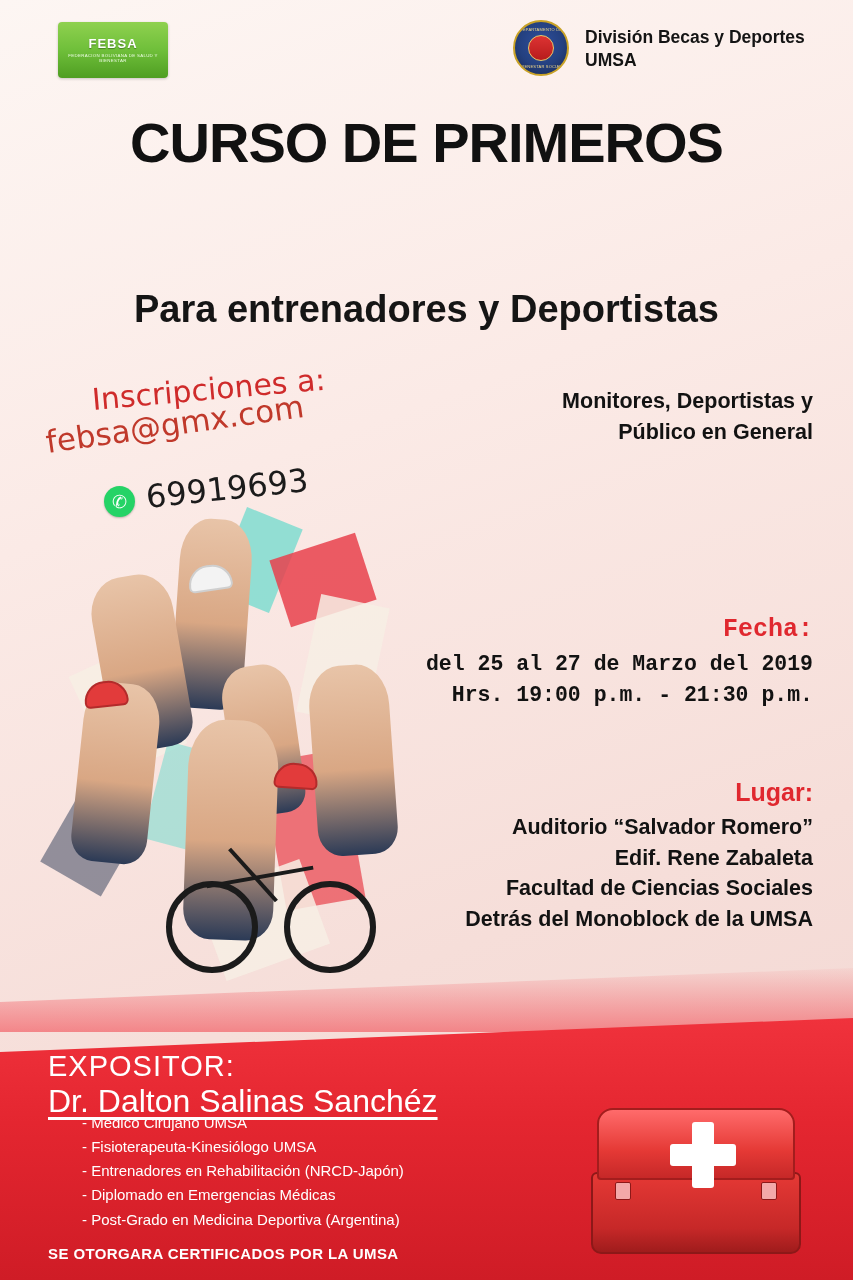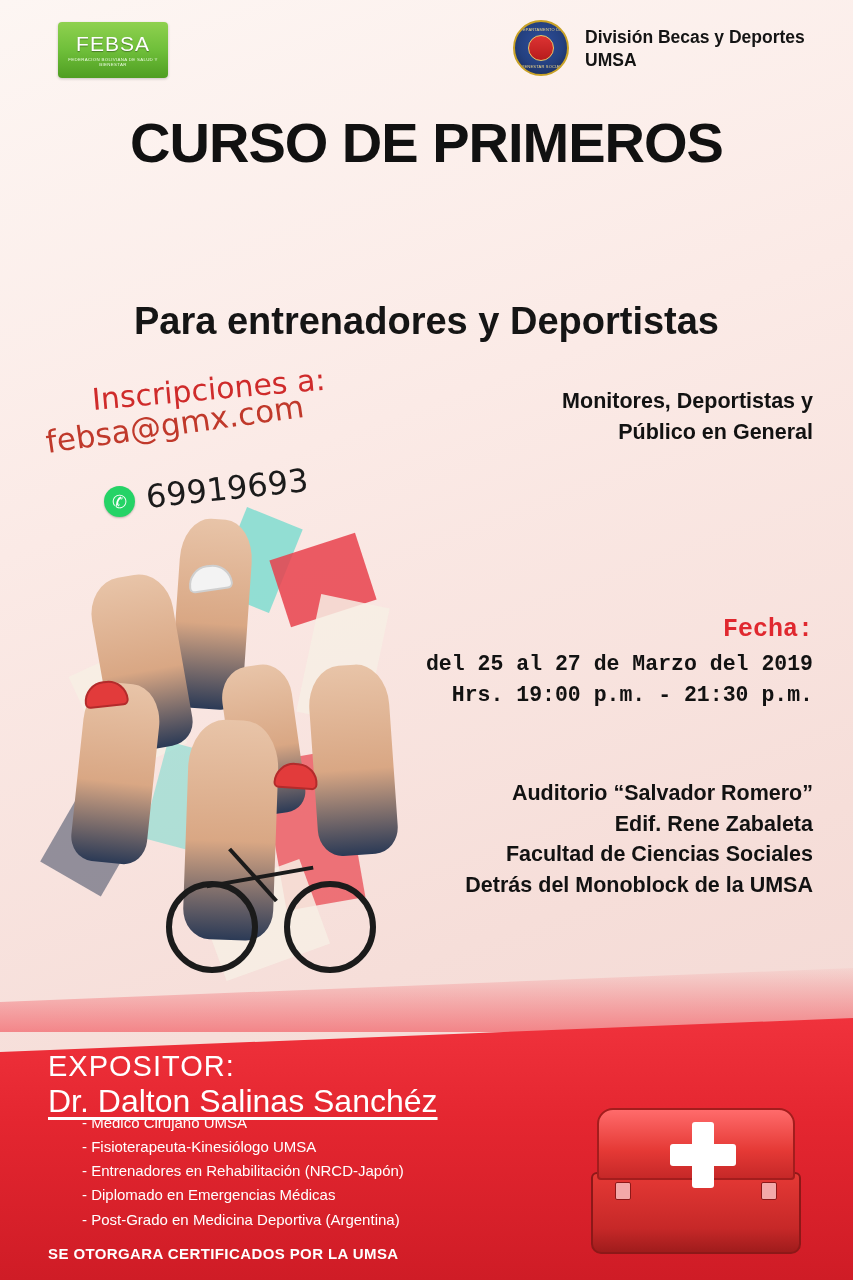--- a/index.html
+++ b/index.html
@@ -21,22 +21,22 @@
     position: absolute;
     left: 58px; top: 22px;
     width: 110px; height: 56px;
     background: linear-gradient(180deg, #8fd14f 0%, #6fbf3a 50%, #4f9e22 100%);
     border-radius: 4px;
     display: flex; flex-direction: column;
     align-items: center; justify-content: center;
     box-shadow: 0 1px 3px rgba(0,0,0,.2);
   }
   .febsa-logo .febsa-word {
-    font-weight: normal;
-    font-size: 21px;
+    font-weight: bold;
+    font-size: 13px;
     color: #ffffff;
     letter-spacing: 1px;
     line-height: 1;
     text-shadow: 0 1px 1px rgba(0,0,0,.35);
   }
   .febsa-logo .febsa-sub {
     font-size: 4.4px;
     color: #eafbe0;
     letter-spacing: .3px;
     margin-top: 3px;
@@ -90,21 +90,21 @@
     text-align: center;
     font-family: "Liberation Serif", serif;
     font-weight: normal;
     font-size: 104px;
     letter-spacing: 1px;
     color: #ef1b24;
     line-height: 1;
   }
   .title-3 {
     position: absolute;
-    left: 0; right: 0; top: 300px;
+    left: 0; right: 0; top: 288px;
     text-align: center;
     font-weight: bold;
     font-size: 38px;
     color: #151515;
   }
   
   .insc-label {
     position: absolute;
     left: 92px; top: 382px;
     font-family: "DejaVu Sans", sans-serif;
@@ -349,20 +349,21 @@
     <div class="line">Público en General</div>
   </div>
 
   <div class="rcol" id="fecha">
     <div class="head">Fecha:</div>
     <div class="line">del 25 al 27 de Marzo del 2019</div>
     <div class="line">Hrs. 19:00 p.m. - 21:30 p.m.</div>
   </div>
 
   <div class="rcol" id="lugar">
+    <div class="head">Lugar:</div>
     <div class="line">Auditorio “Salvador Romero”</div>
     <div class="line">Edif. Rene Zabaleta</div>
     <div class="line">Facultad de Ciencias Sociales</div>
     <div class="line">Detrás del Monoblock de la UMSA</div>
   </div>
 
   <div class="collage">
     <div class="shard s1"></div>
     <div class="shard s2"></div>
     <div class="shard s3"></div>

